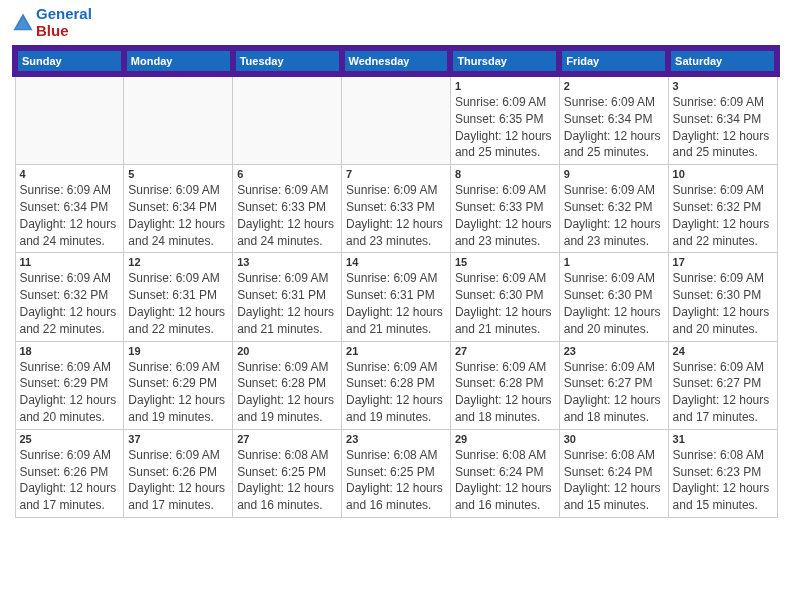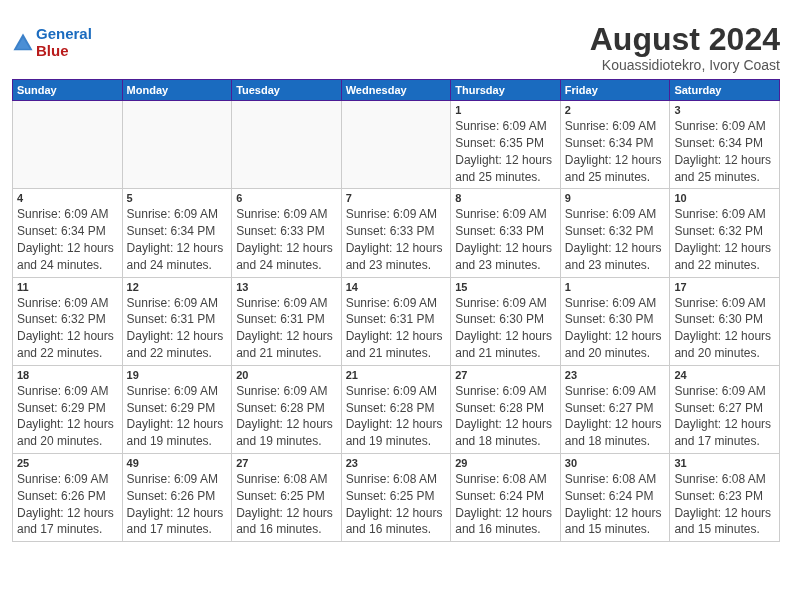--- a/index.html
+++ b/index.html
@@ -6,21 +6,21 @@
     body {
       font-family: Arial, sans-serif;
       background: #fff;
       width: 792px;
       height: 612px;
       overflow: hidden;
     }
     .container {
       width: 792px;
       height: 455px;
-      padding: 22px 12px;
+      padding: 2px 12px;
     }
     .header-row {
       display: flex;
       align-items: flex-start;
       justify-content: space-between;
       margin-bottom: 6px;
     }
     .logo {
       display: flex;
       align-items: center;
@@ -58,21 +58,21 @@
       border-collapse: collapse;
       table-layout: fixed;
     }
     .calendar-table th {
       background-color: #1a6bbf;
       color: #fff;
       font-size: 11px;
       font-weight: bold;
       padding: 4px 4px;
       text-align: left;
-      border: 1px solid #4c1d95;
+      border: 6px solid #4c1d95;
       margin-top: 10px;
     }
     .calendar-table td {
       border: 1px solid #ccc;
       vertical-align: top;
       padding: 3px 4px;
       font-size: 9.5px;
       color: #333;
       height: 82px;
       background: #fff;
@@ -103,24 +103,20 @@
         <polygon points="15,2 28,25 2,25" fill="#1a6bbf" opacity="0.85"></polygon>
         <polygon points="15,8 24,23 6,23" fill="#5599dd" opacity="0.6"></polygon>
       </svg>
       <div>
         <div class="logo-text">
           <span>General</span><br>
           <span style="color:#b91c1c;">Blue</span>
         </div>
       </div>
     </div>
-    <div class="title-block">
-      <div class="main-title">August 2024</div>
-      <div class="subtitle">Kouassidiotekro, Ivory Coast</div>
-    </div>
   </div>
 
   <table class="calendar-table">
     <thead>
       <tr>
       <th>Sunday</th>
           <th>Monday</th>
           <th>Tuesday</th>
           <th>Wednesday</th>
           <th>Thursday</th>
@@ -311,21 +307,21 @@
         </tr>
         <tr>
           <td>
             <span class="day-number">25</span>
             <div class="day-info" style="white-space: pre-line;">Sunrise: 6:09 AM
 Sunset: 6:26 PM
 Daylight: 12 hours
 and 17 minutes.</div>
           </td>
           <td>
-            <span class="day-number">49</span>
+            <span class="day-number">37</span>
             <div class="day-info" style="white-space: pre-line;">Sunrise: 6:09 AM
 Sunset: 6:26 PM
 Daylight: 12 hours
 and 17 minutes.</div>
           </td>
           <td>
             <span class="day-number">27</span>
             <div class="day-info" style="white-space: pre-line;">Sunrise: 6:08 AM
 Sunset: 6:25 PM
 Daylight: 12 hours

